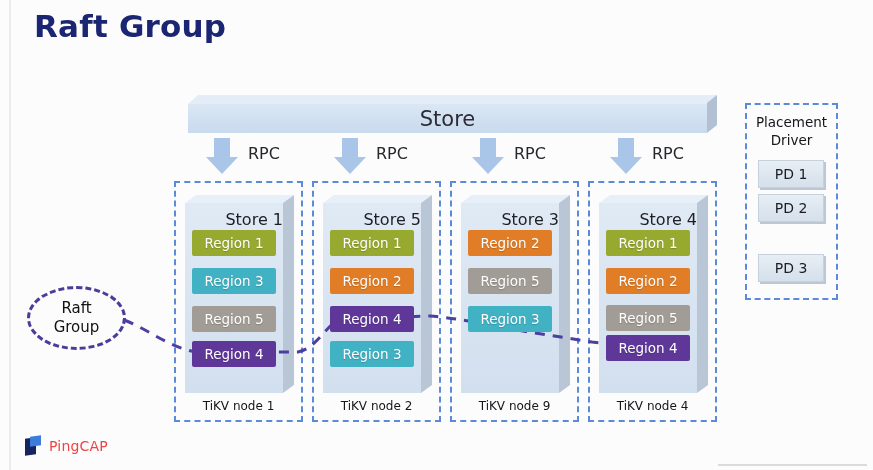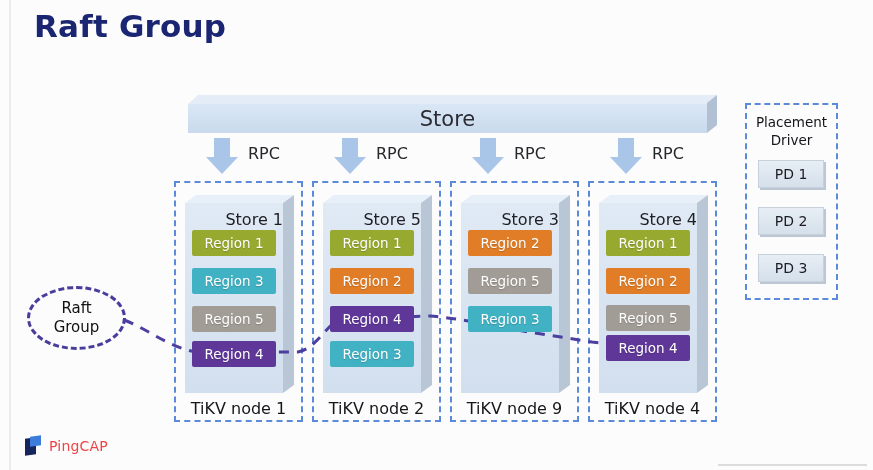--- a/index.html
+++ b/index.html
@@ -42,21 +42,21 @@
   .store-sideface { position:absolute; left:107px; top:12px; width:11px; height:198px;
                     background:#b9c6d6; clip-path:polygon(0 4%, 100% 0, 100% 96%, 0 100%); }
   .store-front    { position:absolute; left:9px; top:20px; width:98px; height:190px;
                     background:linear-gradient(180deg,#e0eaf5 0%,#d2dfee 100%); }
   .store-title    { position:absolute; left:9px; top:27px; width:98px; text-align:right;
                     font-size:16px; color:#1e1e24; }
   .chip { position:absolute; left:16px; width:84px; height:26px; border-radius:2px;
           color:#fff; font-size:13.5px; line-height:26px; text-align:center;
           font-weight:500; z-index:2; text-shadow:0 1px 1px rgba(0,0,0,0.18); }
   .node-label { position:absolute; left:0; top:216px; width:125px; text-align:center;
-                font-size:16px; color:#15151a; }
+                font-size:12px; color:#15151a; }
 
   
   .pd-panel { position:absolute; left:745px; top:103px; width:93px; height:197px;
               border:2px dashed #5b8ad8; box-sizing:border-box; }
   .pd-title { position:absolute; left:0; top:9px; width:100%; text-align:center;
               font-size:13.5px; color:#15151a; line-height:1.3; }
   .pd-item  { position:absolute; left:11px; width:64px; height:26px;
               background:linear-gradient(#e7eef5,#d5e0eb);
               border:1px solid #c6d1dc; box-shadow:2px 2px 0 0 #bcc7d3;
               text-align:center; line-height:26px; font-size:14px; color:#1c1c22; }
@@ -157,21 +157,21 @@
   <div class="chip" style="top: 47px; background: rgb(151, 169, 47);">Region 1</div>
   <div class="chip" style="top: 85px; background: rgb(224, 125, 38);">Region 2</div>
   <div class="chip" style="top: 122px; background: rgb(162, 156, 150);">Region 5</div>
   <div class="chip" style="top: 152px; background: rgb(95, 55, 152);">Region 4</div>
   <div class="node-label">TiKV node 4</div>
 </div>
 
 <div class="pd-panel">
   <div class="pd-title">Placement Driver</div>
   <div class="pd-item" style="top:55px">PD 1</div>
-  <div class="pd-item" style="top:102px">PD 2</div>
+  <div class="pd-item" style="top:89px">PD 2</div>
   <div class="pd-item" style="top:149px">PD 3</div>
 </div>
 
 <div class="raft-ellipse">
   <div class="raft-label">Raft Group</div>
 </div>
 
 <div class="logo">
   <div class="logo-icon">
     <div class="back"></div>

